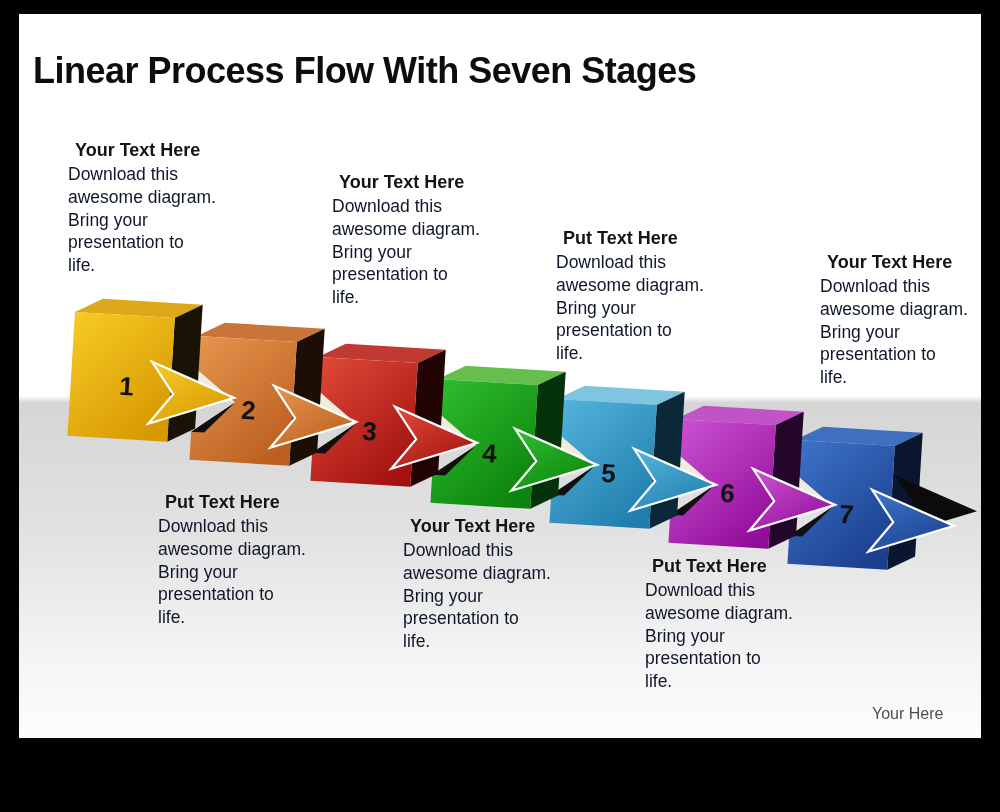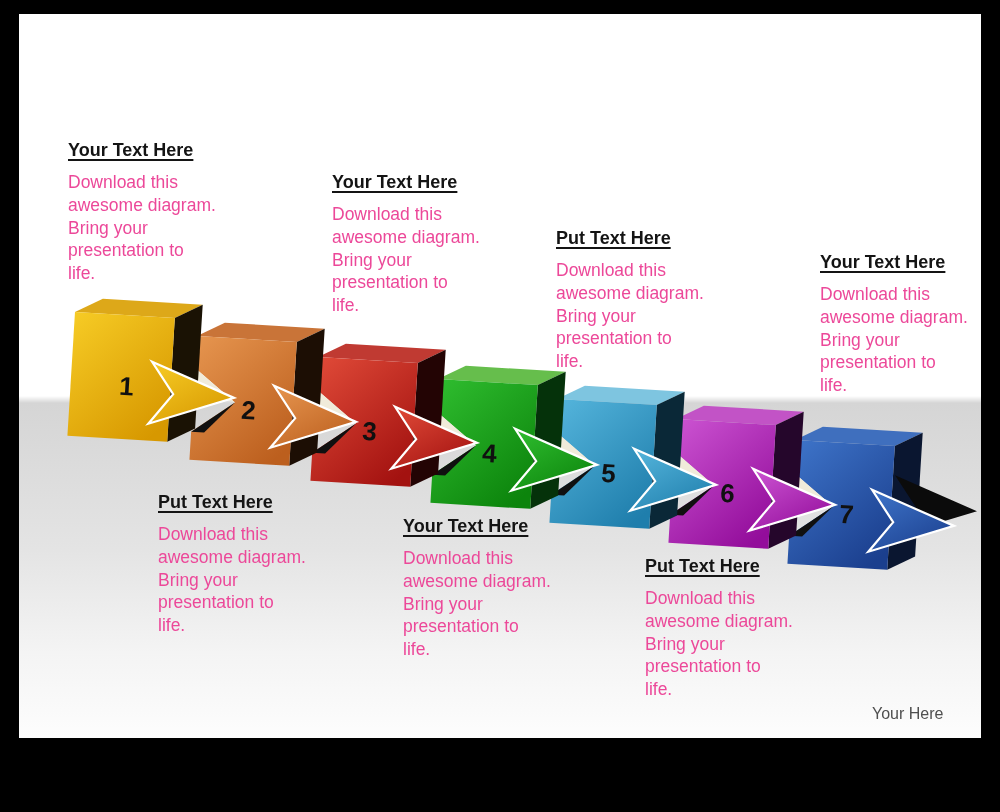--- a/index.html
+++ b/index.html
@@ -3,23 +3,23 @@
 <meta charset="utf-8">
 <style>
   html,body{margin:0;padding:0;background:#000;width:1000px;height:812px;overflow:hidden;
     font-family:"Liberation Sans",sans-serif;}
   .slide{position:absolute;left:19px;top:14px;width:962px;height:724px;background:#ffffff;overflow:hidden;}
   .gray-band{position:absolute;left:0;top:382px;width:962px;height:342px;
     background:linear-gradient(180deg,#ffffff 0px,#d5d5d5 7px,#e4e4e4 45%,#f4f4f4 75%,#fdfdfd 100%);}
   .slide-title{position:absolute;left:14px;top:12px;font-size:36px;font-weight:bold;color:#0d0d0d;
     letter-spacing:-0.5px;white-space:nowrap;}
   .callout{position:absolute;width:182px;z-index:30;}
-  .callout .heading{display:block;font-size:18px;font-weight:bold;color:#141414;
-    text-decoration:underline;text-decoration-thickness:2px;text-underline-offset:3px;white-space:nowrap;}
-  .callout .body{margin-top:10px;font-size:17.5px;line-height:1.3;color:#ec4899;white-space:pre-line;}
+  .callout .heading{display:block;margin-left:7px;font-size:18px;font-weight:bold;color:#141414;
+    text-decoration-thickness:2px;text-underline-offset:3px;white-space:nowrap;}
+  .callout .body{margin-top:2px;font-size:17.5px;line-height:1.3;color:#0f172a;white-space:pre-line;}
   .stage{position:absolute;width:206px;height:170px;transform:rotate(3.5deg);transform-origin:6px 24px;}
   #stage-1{left:50px;top:274px;z-index:27}
   #stage-2{left:172px;top:298px;z-index:26}
   #stage-3{left:293px;top:319px;z-index:25}
   #stage-4{left:413px;top:341px;z-index:24}
   #stage-5{left:532px;top:361px;z-index:23}
   #stage-6{left:651px;top:381px;z-index:22}
   #stage-7{left:770px;top:402px;z-index:21}
   #callout-0{left:49px;top:126px}
   #callout-1{left:139px;top:478px}
@@ -29,20 +29,21 @@
   #callout-5{left:626px;top:542px}
   #callout-6{left:801px;top:238px;width:172px}
   .logo-text{position:absolute;left:853px;top:691px;font-size:16px;color:#4f4f4f;z-index:30;}
 </style>
 </head>
 <body>
 
 <div class="slide">
   <div class="gray-band"></div>
 
+  <h1 class="slide-title">Linear Process Flow With Seven Stages</h1>
 
   <div class="callout" id="callout-0">
     <span class="heading">Your Text Here</span>
     <div class="body">Download this
 awesome diagram.
 Bring your
 presentation to
 life.</div>
   </div>
   <div class="callout" id="callout-1">

